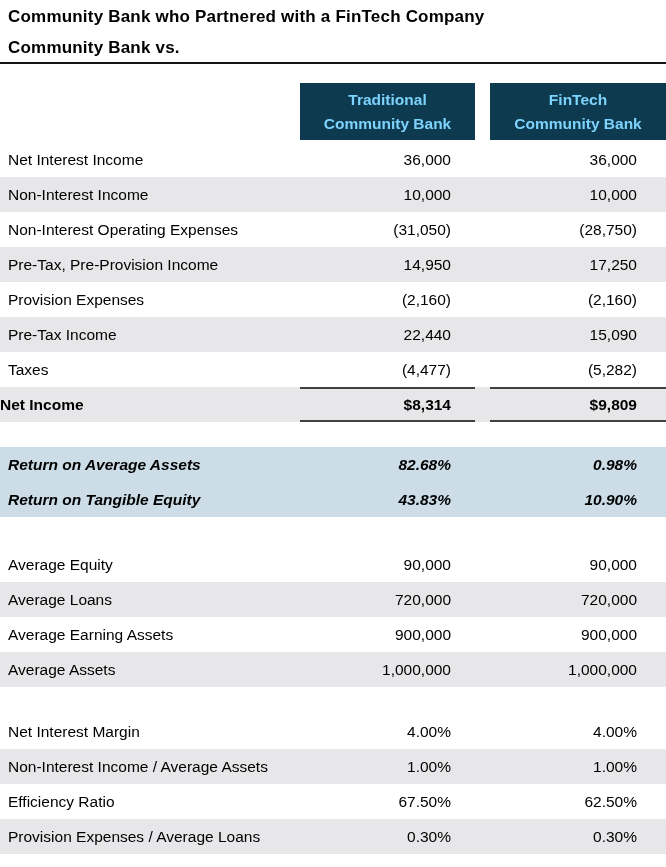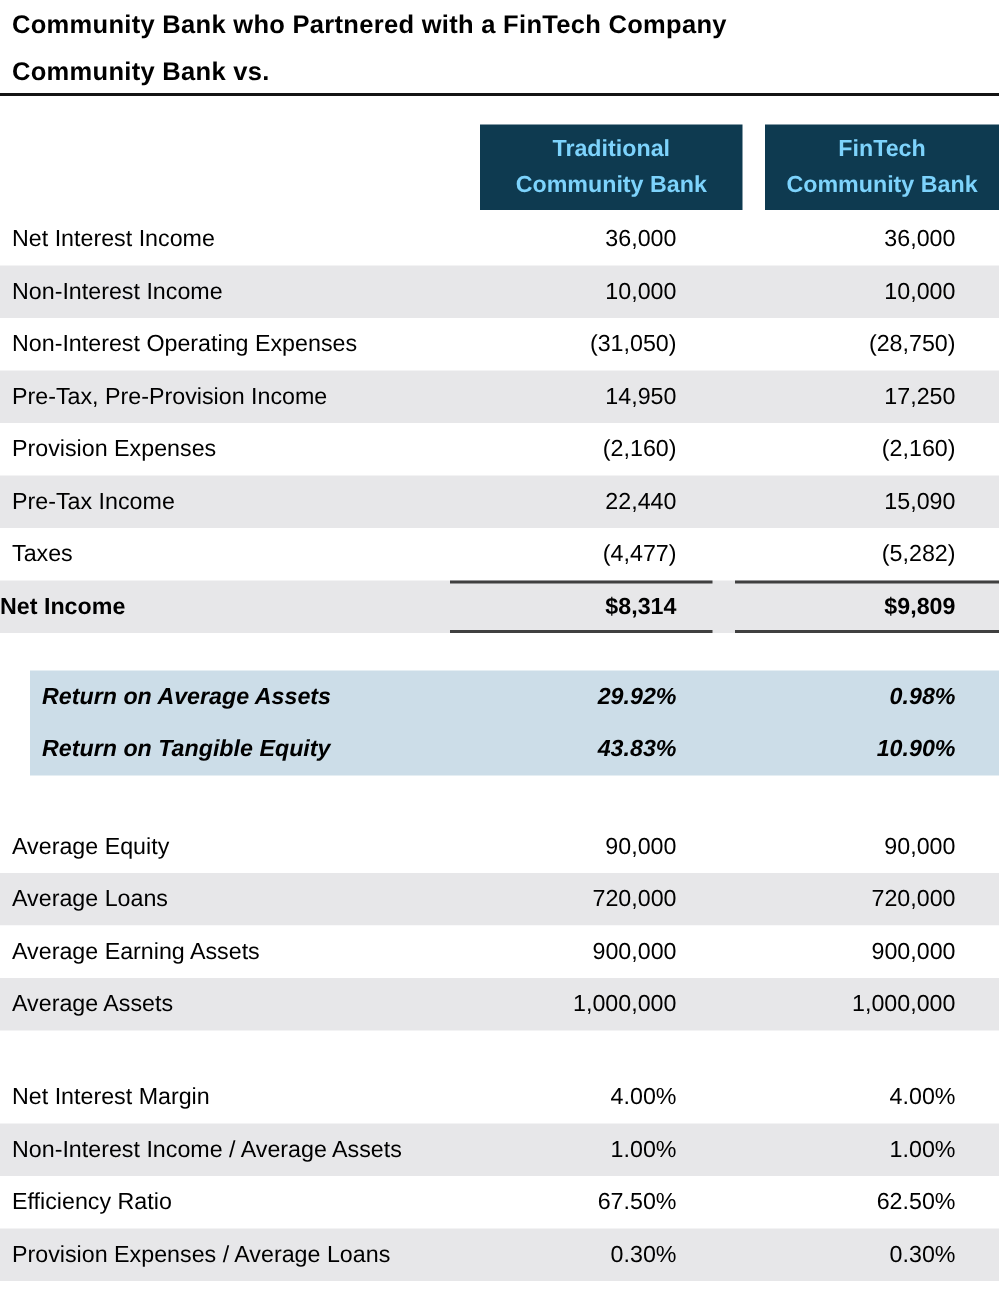--- a/index.html
+++ b/index.html
@@ -30,25 +30,25 @@
   .label-spacer{flex:1;}
   .col-head{
     background:var(--navy,#0e3a50);
     color:#7dd3fc;font-weight:bold;font-size:15.5px;
     text-align:center;
     display:flex;flex-direction:column;justify-content:center;
     line-height:24px;
   }
   .col-head.t{width:175px;}
   .headers-gap{width:15px;}
-  .col-head.f{width:156px;}
+  .col-head.f{width:176px;}
   
   #table-body{margin-top:2px;}
   .section{margin-top:0;}
-  .section:nth-of-type(2){margin-top:25px;margin-left:20px;}
+  .section:nth-of-type(2){margin-top:25px;}
   .section:nth-of-type(3){margin-top:30px;}
   .section:nth-of-type(4){margin-top:27px;}
   .row{
     display:flex;height:35px;align-items:stretch;
     font-size:15.5px;background:#fff;
   }
   .row.stripe{background:var(--stripe,#e7e7e9);}
   .section.highlight .row{
     background:var(--highlight,#ccdde8);
     font-weight:bold;font-style:italic;
@@ -135,21 +135,21 @@
         <div class="row stripe emphasis">
           <div class="cell label">Net Income</div>
           <div class="cell val">$8,314</div>
           <div class="cell gap"></div>
           <div class="cell val v2">$9,809</div>
         </div>
       </div>
       <div class="section highlight">
         <div class="row">
           <div class="cell label">Return on Average Assets</div>
-          <div class="cell val">29.92%</div>
+          <div class="cell val">82.68%</div>
           <div class="cell gap"></div>
           <div class="cell val v2">0.98%</div>
         </div>
         <div class="row">
           <div class="cell label">Return on Tangible Equity</div>
           <div class="cell val">43.83%</div>
           <div class="cell gap"></div>
           <div class="cell val v2">10.90%</div>
         </div>
       </div>

